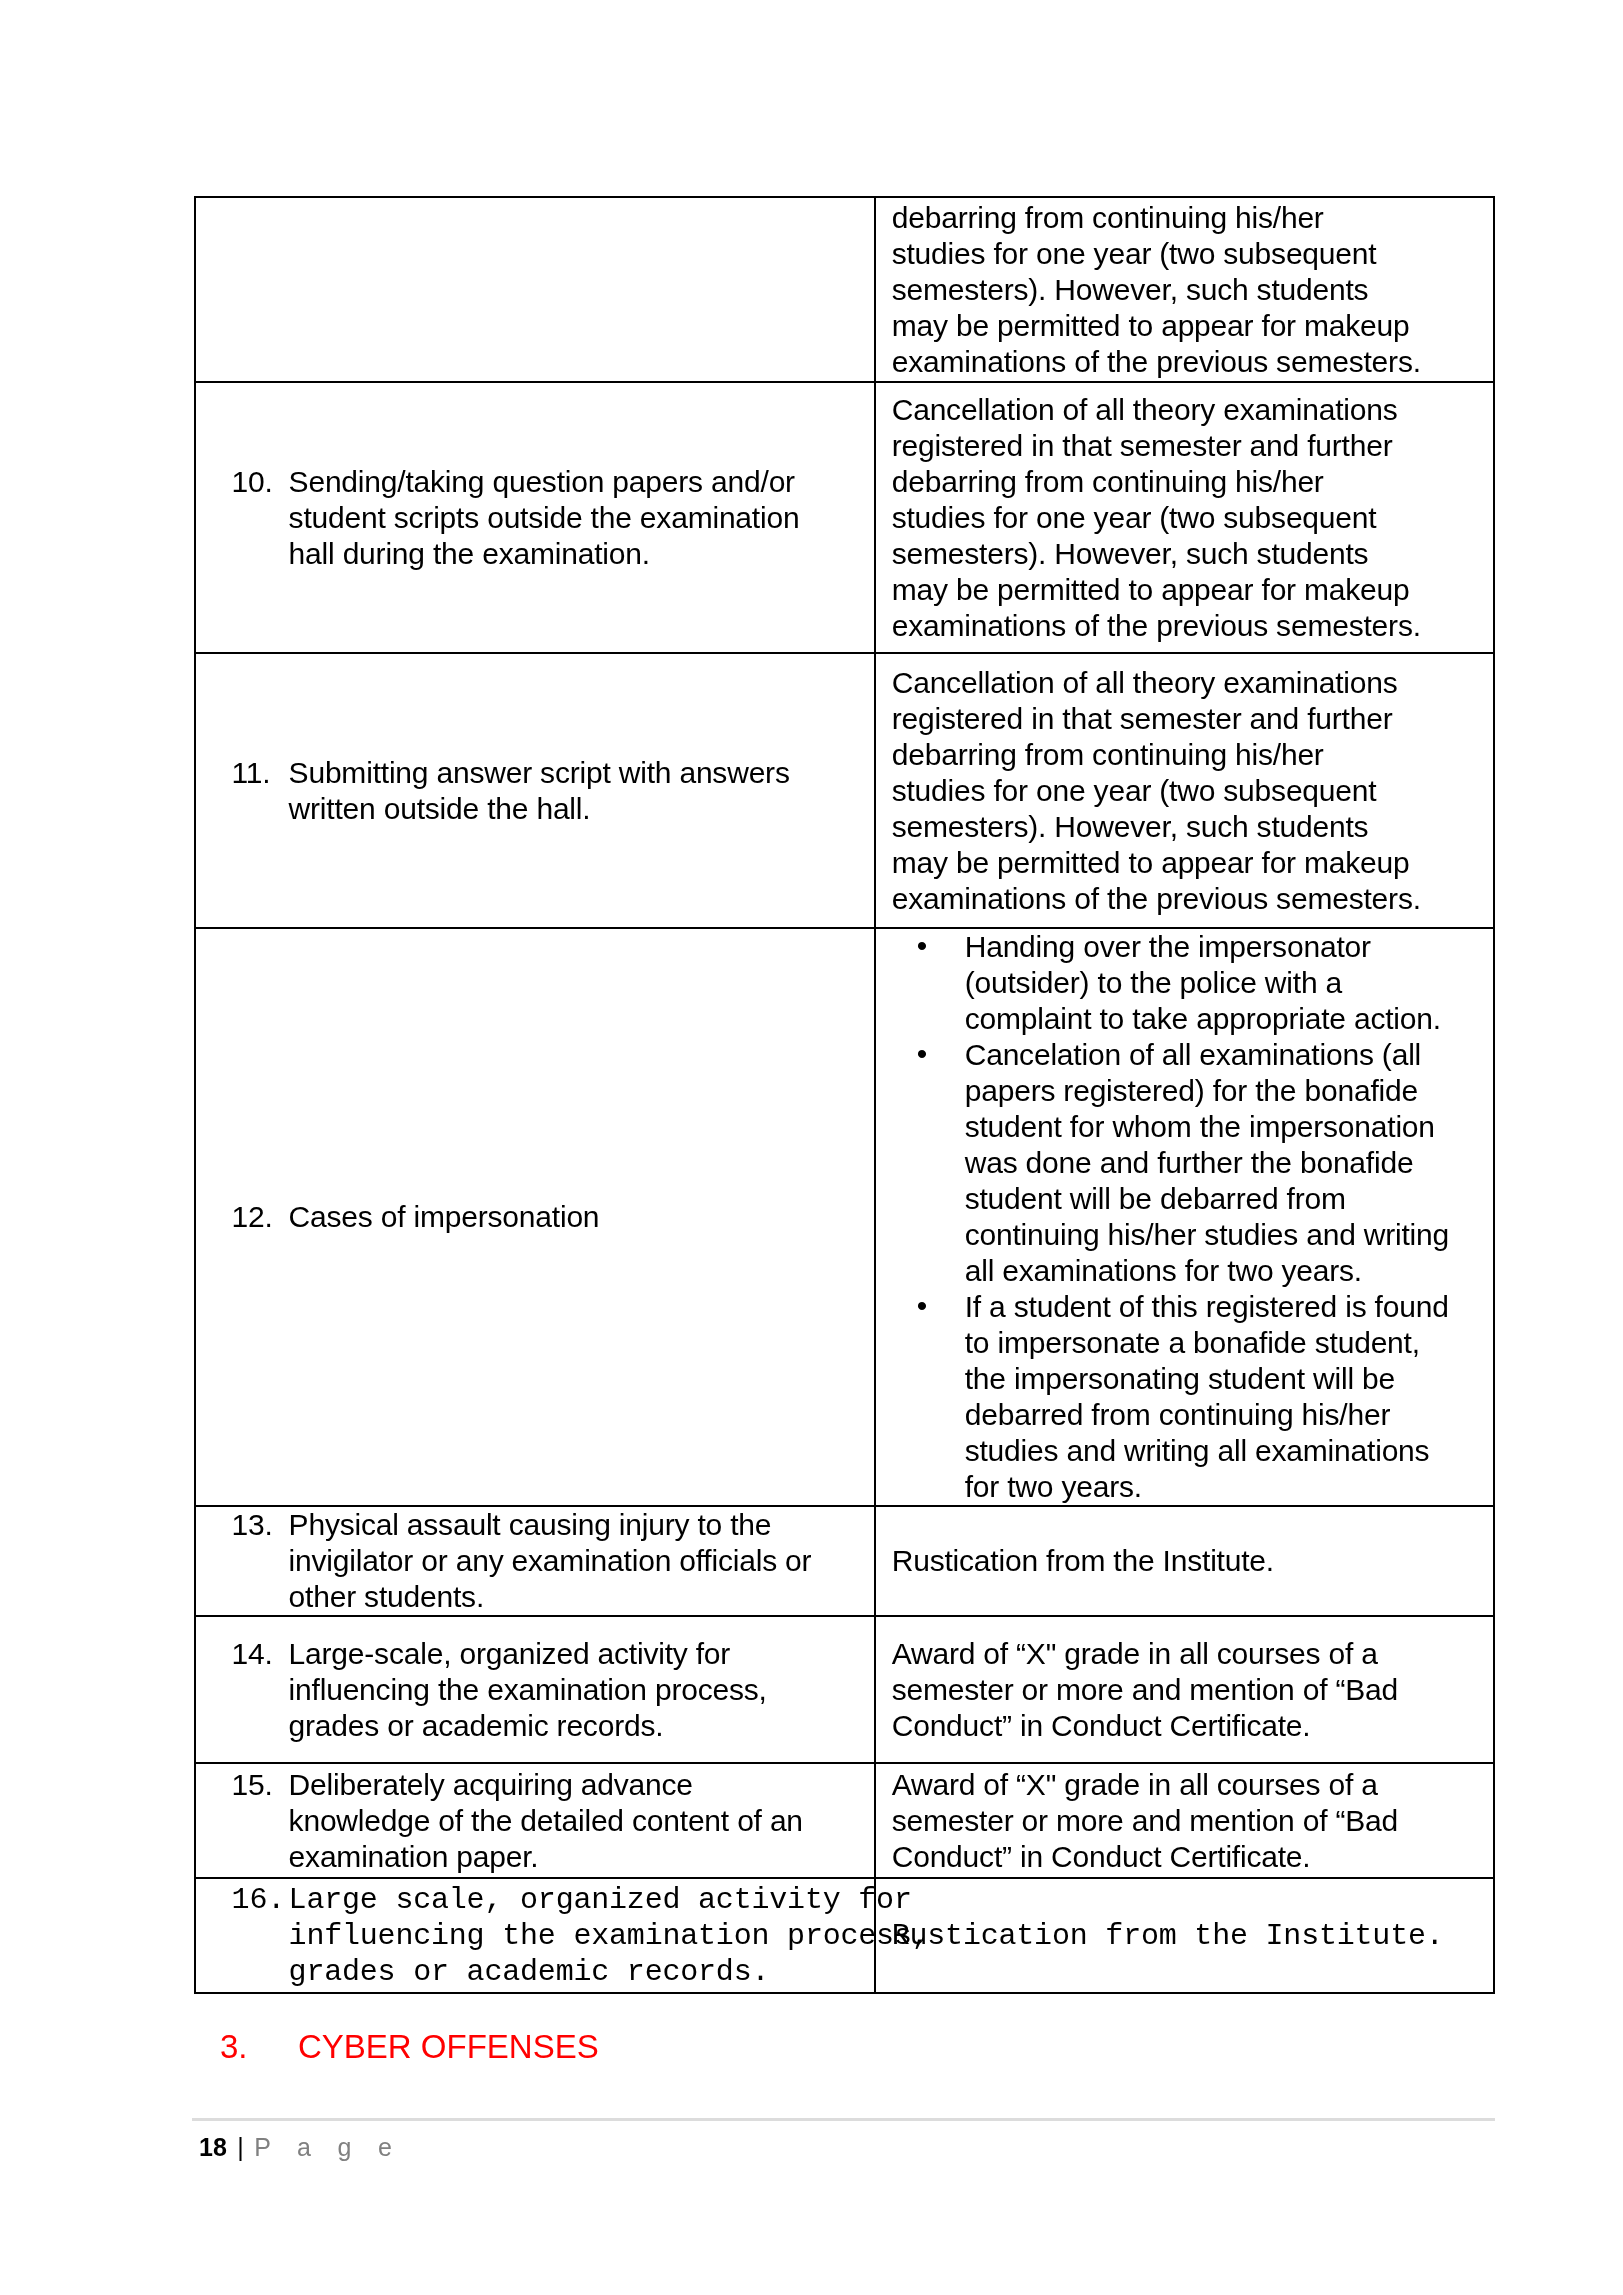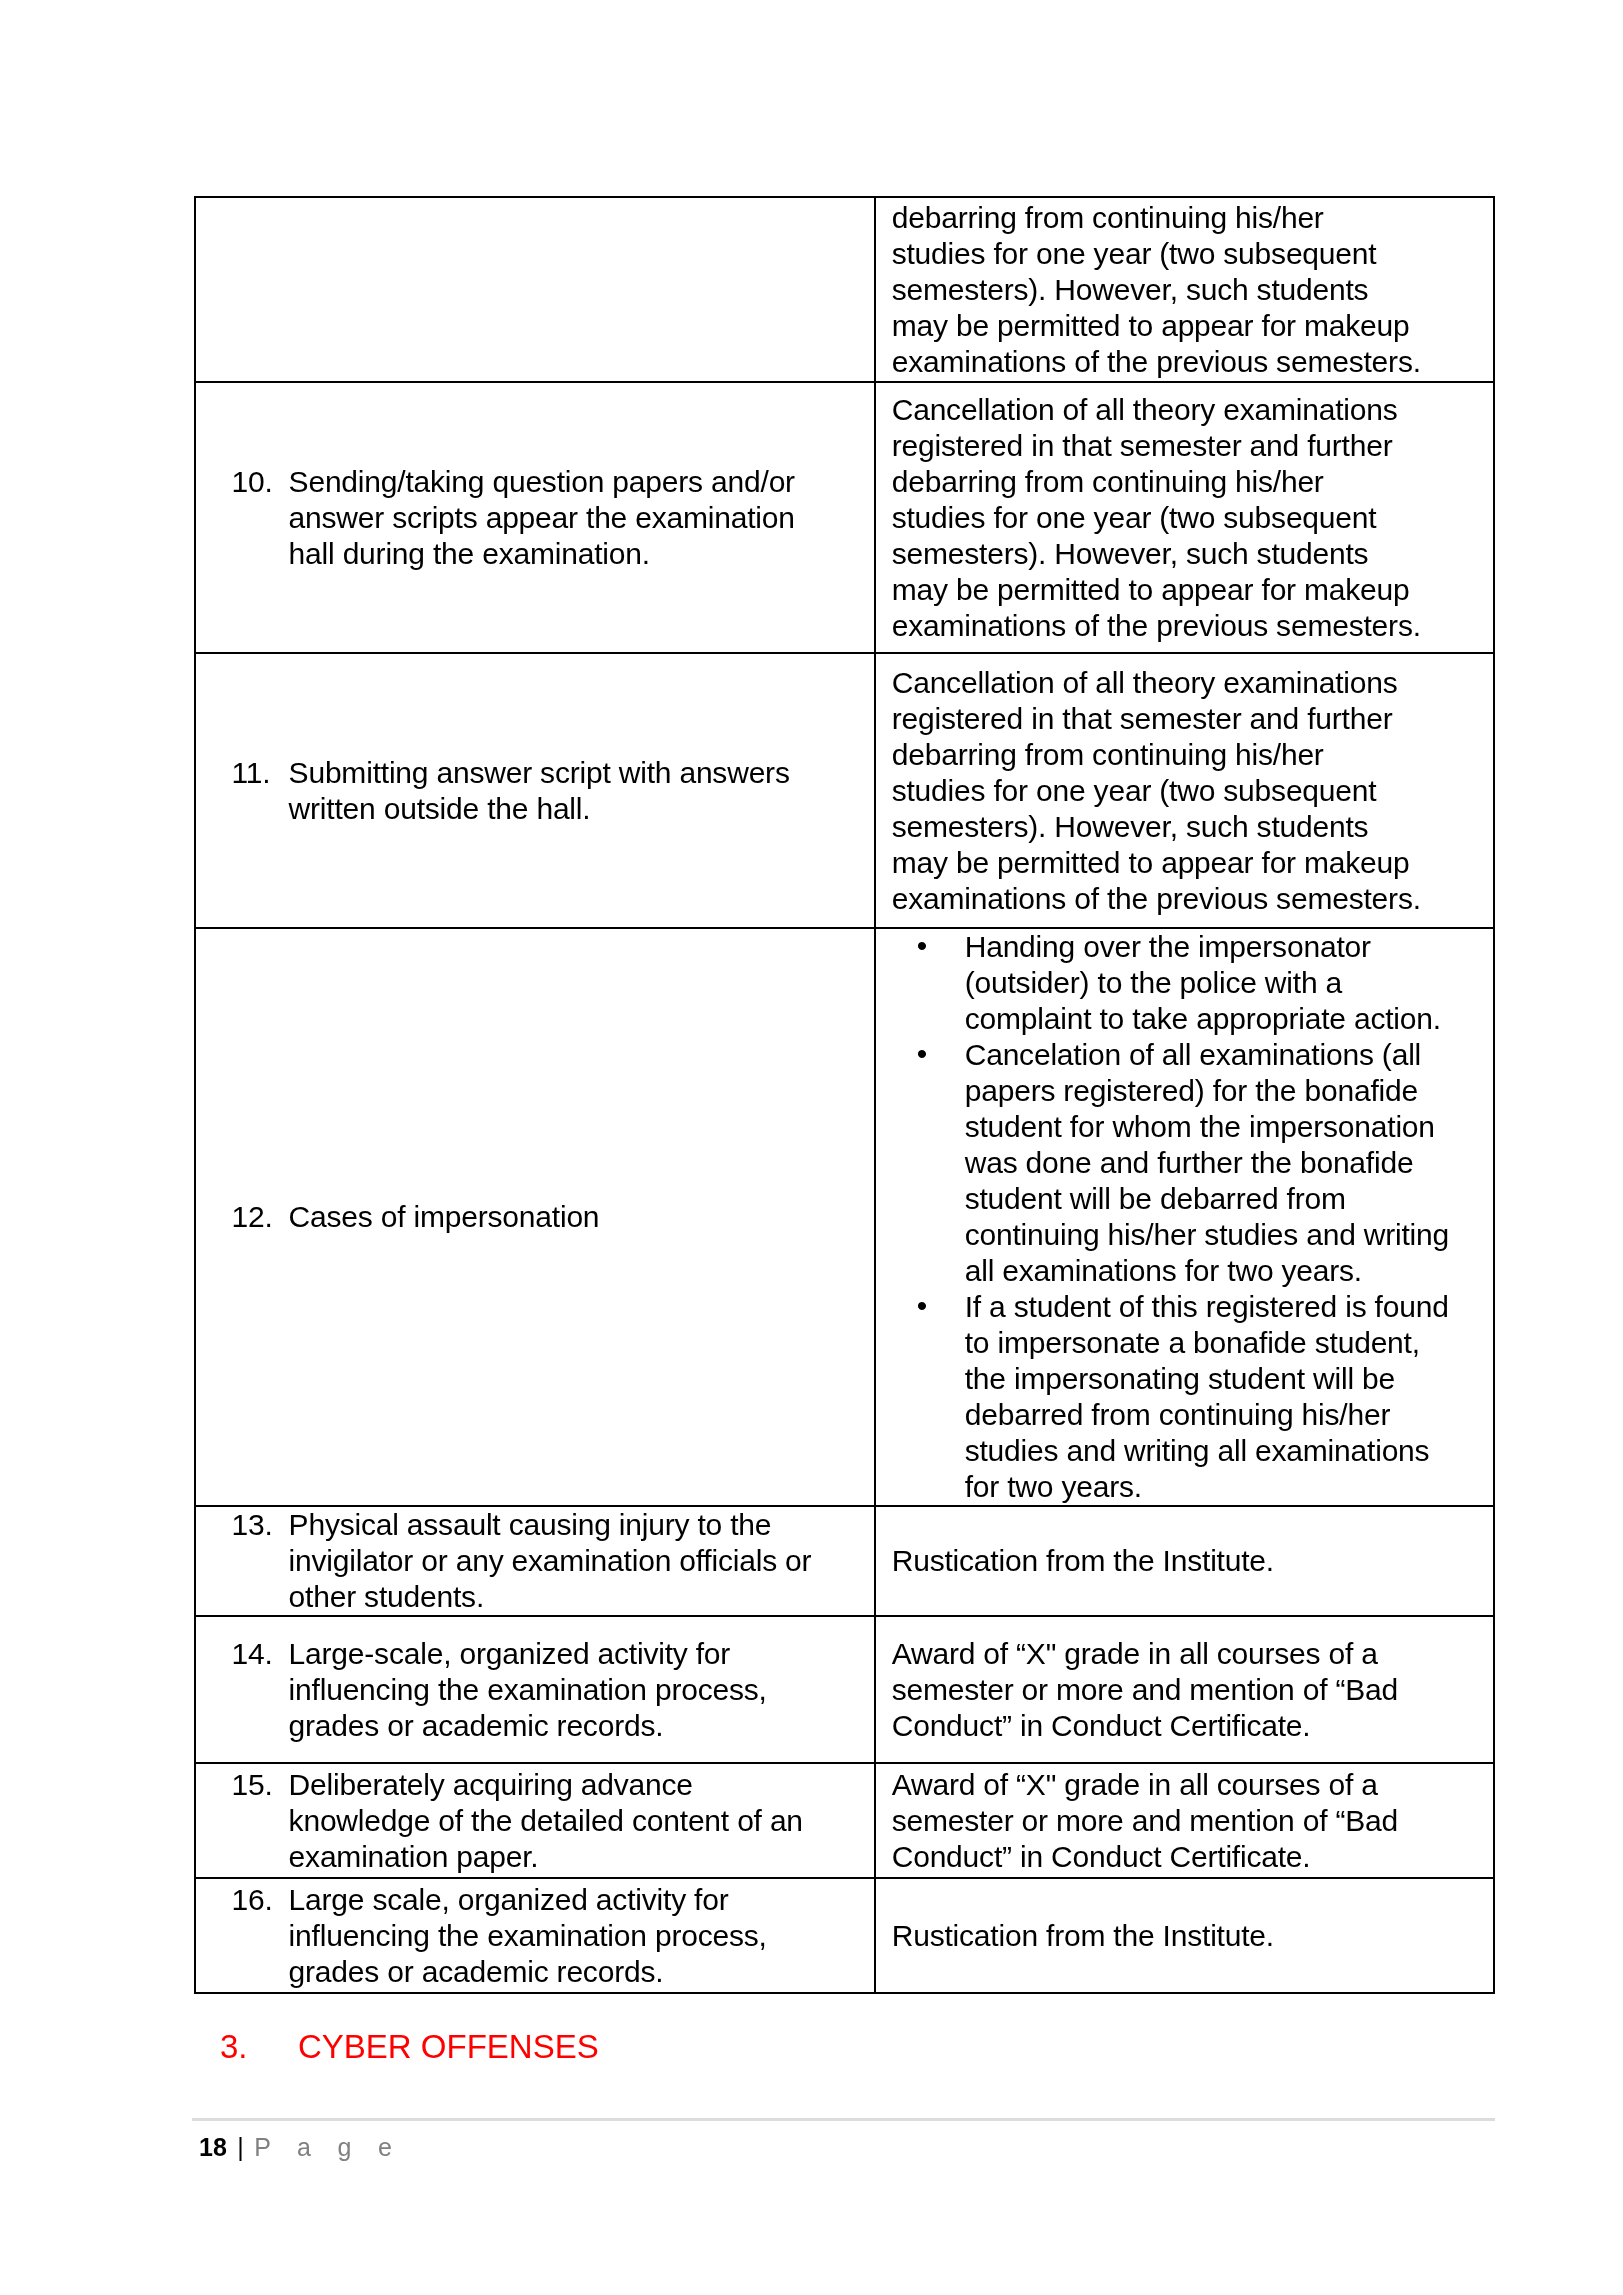--- a/index.html
+++ b/index.html
@@ -87,21 +87,21 @@
             <div class="line">semesters). However, such students</div>
             <div class="line">may be permitted to appear for makeup</div>
             <div class="line">examinations of the previous semesters.</div>
           </td>
         </tr>
         <tr style="height: 271px;">
           <td class="cell-left">
             <div class="hang">
               <span class="num">10.</span>
               <div class="line">Sending/taking question papers and/or</div>
-              <div class="line">answer scripts appear the examination</div>
+              <div class="line">student scripts outside the examination</div>
               <div class="line">hall during the examination.</div>
             </div>
           </td>
           <td class="cell-right">
             <div class="line">Cancellation of all theory examinations</div>
             <div class="line">registered in that semester and further</div>
             <div class="line">debarring from continuing his/her</div>
             <div class="line">studies for one year (two subsequent</div>
             <div class="line">semesters). However, such students</div>
             <div class="line">may be permitted to appear for makeup</div>
@@ -197,21 +197,21 @@
               <div class="line">knowledge of the detailed content of an</div>
               <div class="line">examination paper.</div>
             </div>
           </td>
           <td class="cell-right">
             <div class="line">Award of “X" grade in all courses of a</div>
             <div class="line">semester or more and mention of “Bad</div>
             <div class="line">Conduct” in Conduct Certificate.</div>
           </td>
         </tr>
-        <tr style="height: 115px;">
+        <tr style="height: 115px; font-family: Liberation Mono, monospace;">
           <td class="cell-left">
             <div class="hang">
               <span class="num">16.</span>
               <div class="line">Large scale, organized activity for</div>
               <div class="line">influencing the examination process,</div>
               <div class="line">grades or academic records.</div>
             </div>
           </td>
           <td class="cell-right">
             <div class="line">Rustication from the Institute.</div>

